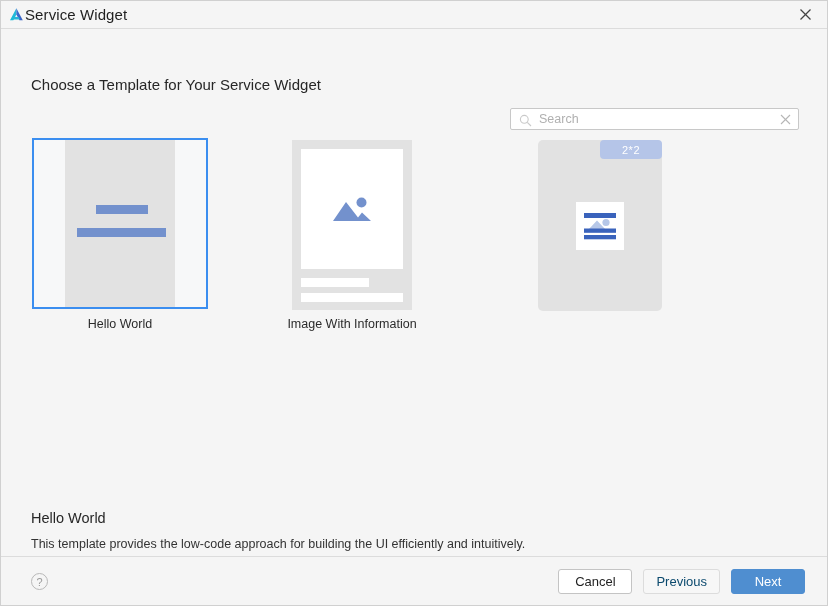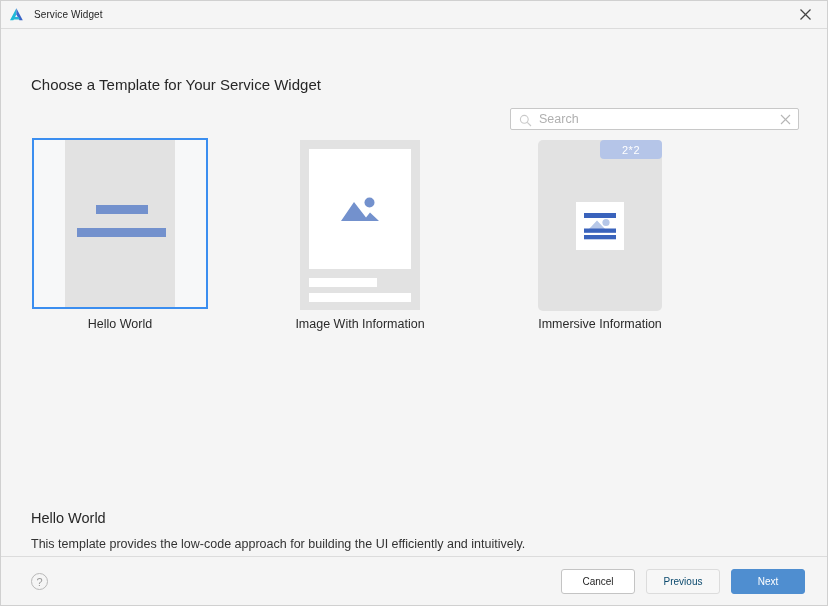--- a/index.html
+++ b/index.html
@@ -37,23 +37,22 @@
     align-items: center;
     padding-left: 7px;
   }
   .app-icon {
     width: 17px;
     height: 17px;
     flex: 0 0 17px;
     display: block;
   }
   .title-text {
-    font-size: 10px;
+    font-size: 15px;
     color: #1f1f1f;
-    margin-left: 9px;
     letter-spacing: .1px;
   }
   .title-close {
     position: absolute;
     right: 0;
     top: 0;
     width: 44px;
     height: 26px;
     display: flex;
     align-items: center;
@@ -124,21 +123,21 @@
     top: 109px;
     width: 740px;
     height: 195px;
   }
   .card {
     position: absolute;
     top: 0;
     width: 176px;
   }
   .card:nth-child(1) { left: 0px; }
-  .card:nth-child(2) { left: 240px; }
+  .card:nth-child(2) { left: 232px; }
   .card:nth-child(3) { left: 480px; }
 
   .card-frame {
     position: relative;
     width: 176px;
     height: 171px;
     box-sizing: border-box;
     border: 2px solid transparent;
     background: transparent;
     display: flex;
@@ -303,21 +302,21 @@
     right: 22px;
     display: flex;
     gap: 11px;
   }
   .btn {
     height: 25px;
     min-width: 74px;
     padding: 0 12px;
     box-sizing: border-box;
     border-radius: 3px;
-    font-size: 10px;
+    font-size: 13px;
     font-family: "Liberation Sans", sans-serif;
     display: flex;
     align-items: center;
     justify-content: center;
     cursor: default;
     border: 1px solid #c4c4c4;
     background: #ffffff;
     color: #1f1f1f;
   }
   .btn.disabled {
@@ -419,21 +418,20 @@
               <svg width="36" height="30" viewBox="0 0 36 30" xmlns="http://www.w3.org/2000/svg">
                 <rect x="2" y="2" width="32" height="5" fill="#3a63bc"></rect>
                 <circle cx="24" cy="11.5" r="3.6" fill="#b6c7e8"></circle>
                 <path d="M6 19 L15 9.5 L24 19 Z" fill="#b6c7e8"></path>
                 <rect x="2" y="17.5" width="32" height="4.3" fill="#3a63bc"></rect>
                 <rect x="2" y="24" width="32" height="4.3" fill="#3a63bc"></rect>
               </svg>
             </div>
           </div>
         </div>
-        <div class="card-label">Immersive Information</div>
       </div>
 
     </div>
 
     <div class="desc-title">Hello World</div>
     <div class="desc-body">This template provides the low-code approach for building the UI efficiently and intuitively.</div>
 
   </div>
 
   <div class="footer">

